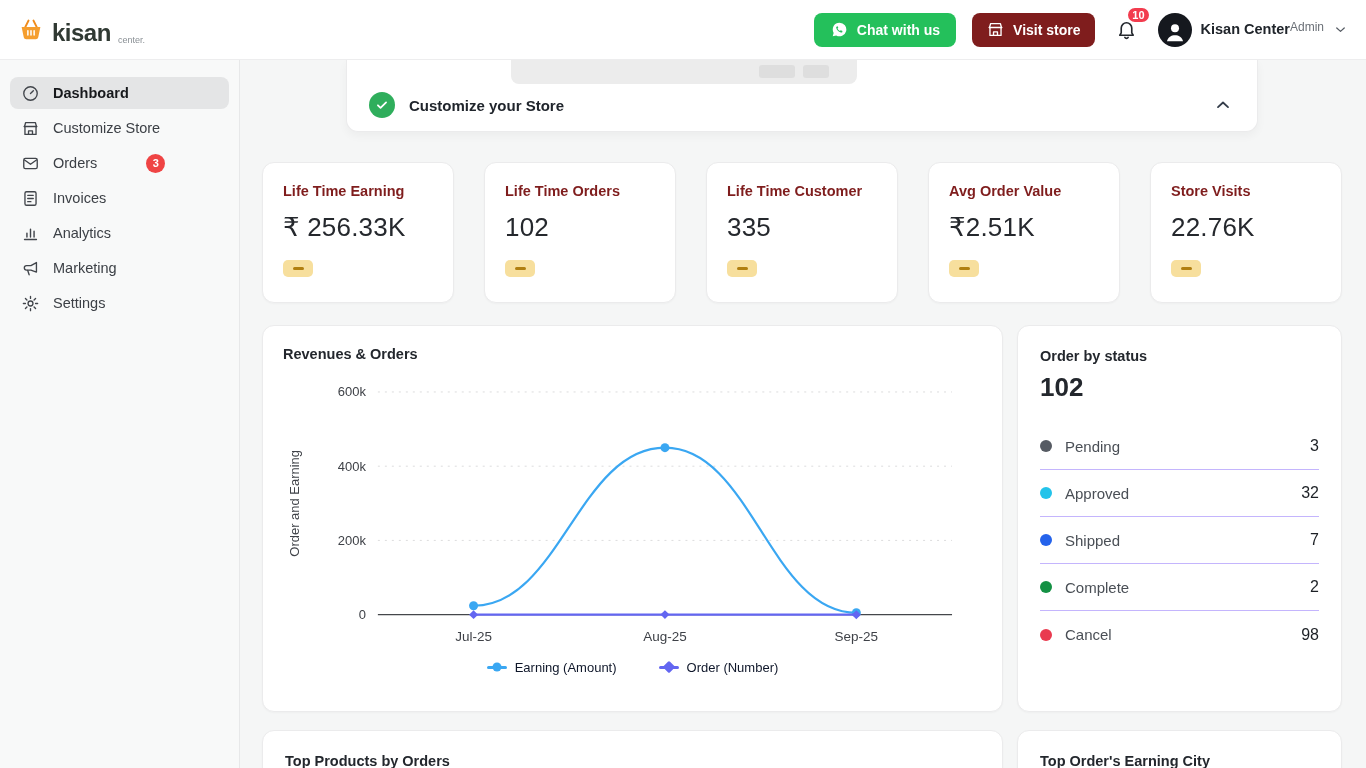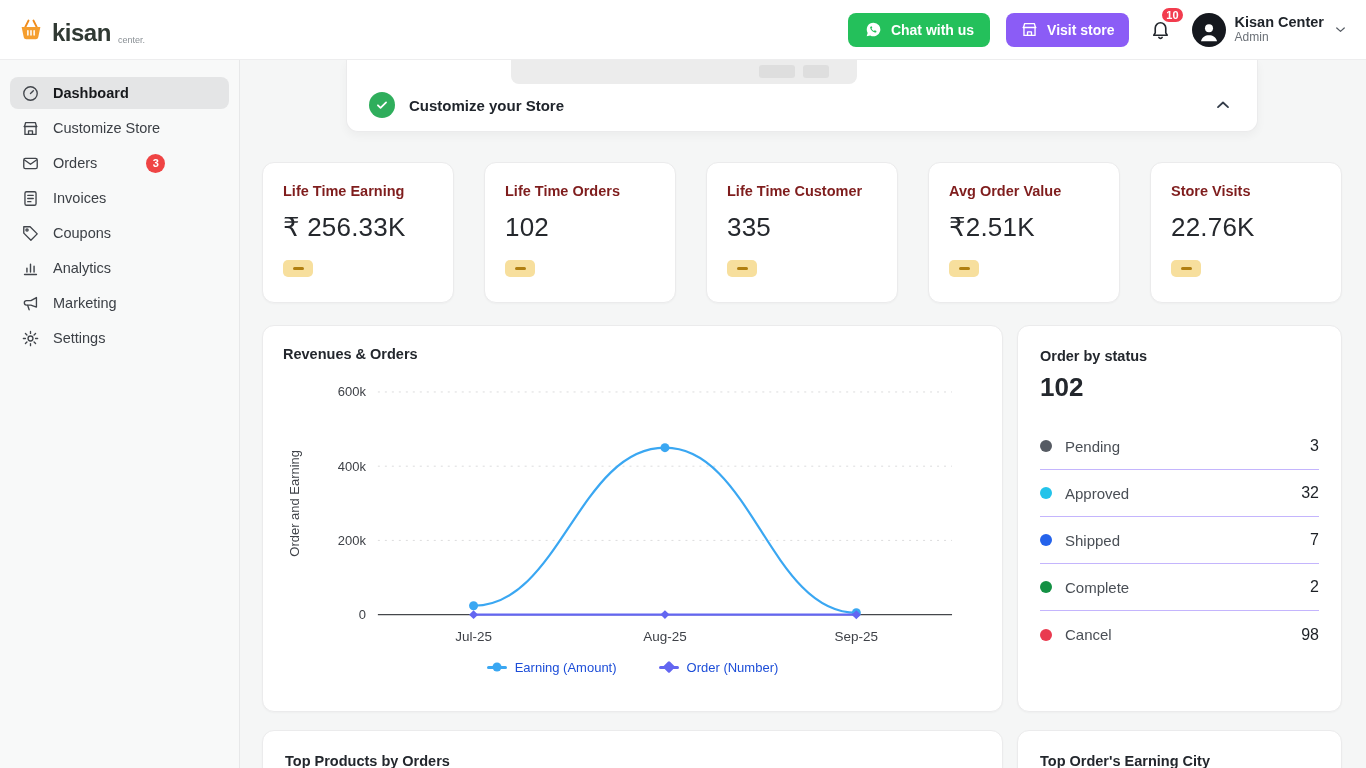--- a/index.html
+++ b/index.html
@@ -20,39 +20,39 @@
   .logo { display:flex; align-items:flex-end; gap:6px; }
   .logo-icon svg { width:30px; height:30px; display:block; }
   .logo-name { font-size:24px; font-weight:700; color:#303933; letter-spacing:-0.5px; line-height:1; }
   .logo-sub { font-size:9px; color:#8a9095; margin-left:1px; }
   .top-actions { display:flex; align-items:center; gap:16px; }
   .chat-btn {
     display:flex; align-items:center; gap:8px; background:#24c05b; color:#fff;
     font-size:14px; font-weight:700; height:34px; padding:0 16px; border-radius:8px;
   }
   .store-btn {
-    display:flex; align-items:center; gap:8px; background:#8b5cf6; color:#fff;
+    display:flex; align-items:center; gap:8px; background:#7f1d1d; color:#fff;
     font-size:14px; font-weight:600; height:34px; padding:0 14px; border-radius:8px;
   }
   .btn-icon svg { width:19px; height:19px; display:block; }
   .bell-wrap { position:relative; padding:4px 4px; }
   .bell-wrap svg { width:23px; height:23px; display:block; }
   .bell-badge {
     position:absolute; top:-8px; right:-9px; min-width:21px; height:18px;
     background:#f23c4e; color:#fff; font-size:11px; font-weight:700;
     border-radius:10px; display:flex; align-items:center; justify-content:center;
     padding:0 4px; border:2px solid #fff;
   }
   .user-menu { display:flex; align-items:center; gap:9px; }
   .avatar {
     width:34px; height:34px; border-radius:50%; background:#15181e;
     display:flex; align-items:center; justify-content:center; overflow:hidden;
   }
   .avatar svg { width:26px; height:26px; margin-top:4px; }
-  .user-text { display:flex; flex-direction:column; line-height:1.15; }
+  .user-text { display:flex; line-height:1.15; }
   .user-name { font-size:14.5px; font-weight:700; color:#20252b; }
   .user-role { font-size:12px; color:#6b7077; }
   .chev svg { width:15px; height:15px; display:block; color:#555b63; }
 
   
   .sidebar {
     position:absolute; top:60px; left:0; bottom:0; width:240px;
     background:#f8f9f9; border-right:1px solid #e7e8e9; padding-top:14px;
   }
   .side-item {
@@ -116,21 +116,21 @@
   .charts-row { display:grid; grid-template-columns:1fr 325px; gap:14px; margin-top:22px; }
   .panel {
     background:#fff; border:1px solid #ebebec; border-radius:12px;
     box-shadow:0 1px 2px rgba(0,0,0,0.03);
   }
   .chart-panel { height:387px; padding:20px; }
   .panel-title { font-size:14.5px; font-weight:700; color:#23272d; }
   #chart-canvas { margin-top:8px; }
   #chart-canvas svg { display:block; width:100%; height:auto; }
   .legend { display:flex; justify-content:center; gap:42px; margin-top:2px; }
-  .legend-item { display:flex; align-items:center; gap:8px; font-size:13px; color:#1d4ed8; cursor:pointer; }
+  .legend-item { display:flex; align-items:center; gap:8px; font-size:13px; color:#0f172a; cursor:pointer; }
   .lg-line { position:relative; width:20px; height:3px; border-radius:2px; display:inline-block; }
   .lg-dot {
     position:absolute; left:50%; top:50%; width:9px; height:9px; border-radius:50%;
     transform:translate(-50%,-50%);
   }
   .lg-dot.diamond { border-radius:1.5px; transform:translate(-50%,-50%) rotate(45deg); }
 
   
   .status-panel { height:387px; padding:22px; }
   .status-total { font-size:26px; font-weight:600; color:#23272d; margin-top:8px; }
@@ -246,29 +246,20 @@
     <span class="side-badge">3</span>
   </div>
   <div class="side-item">
     <span class="sicon">
       <svg viewBox="0 0 24 24" fill="none" stroke="currentColor" stroke-width="1.7" stroke-linecap="round">
           <rect x="5" y="3.5" width="14" height="17" rx="2"></rect>
           <path d="M8.5 8h7M8.5 12h7M8.5 16h4"></path>
         </svg>
     </span>
     <span>Invoices</span>
-  </div>
-  <div class="side-item">
-    <span class="sicon">
-      <svg viewBox="0 0 24 24" fill="none" stroke="currentColor" stroke-width="1.7" stroke-linejoin="round">
-          <path d="M3.5 11.5v-8h8l9 9-8 8z"></path>
-          <circle cx="7.6" cy="7.6" r="1.4"></circle>
-        </svg>
-    </span>
-    <span>Coupons</span>
   </div>
   <div class="side-item">
     <span class="sicon">
       <svg viewBox="0 0 24 24" fill="none" stroke="currentColor" stroke-width="1.8" stroke-linecap="round">
           <path d="M4.5 19.5h15"></path>
           <path d="M7.5 16.5v-5M12 16.5V6.5M16.5 16.5V9"></path>
         </svg>
     </span>
     <span>Analytics</span>
   </div>

